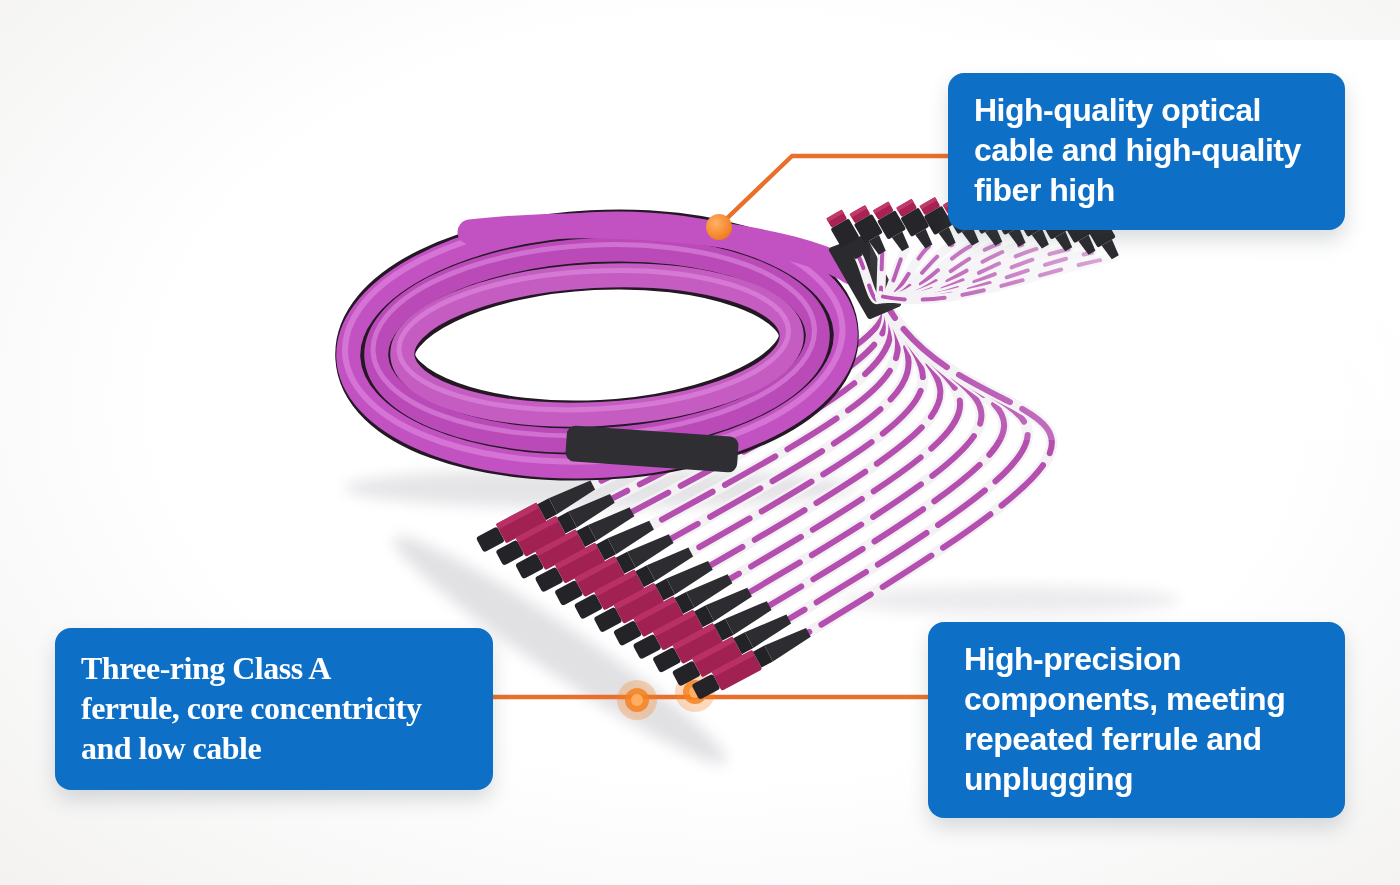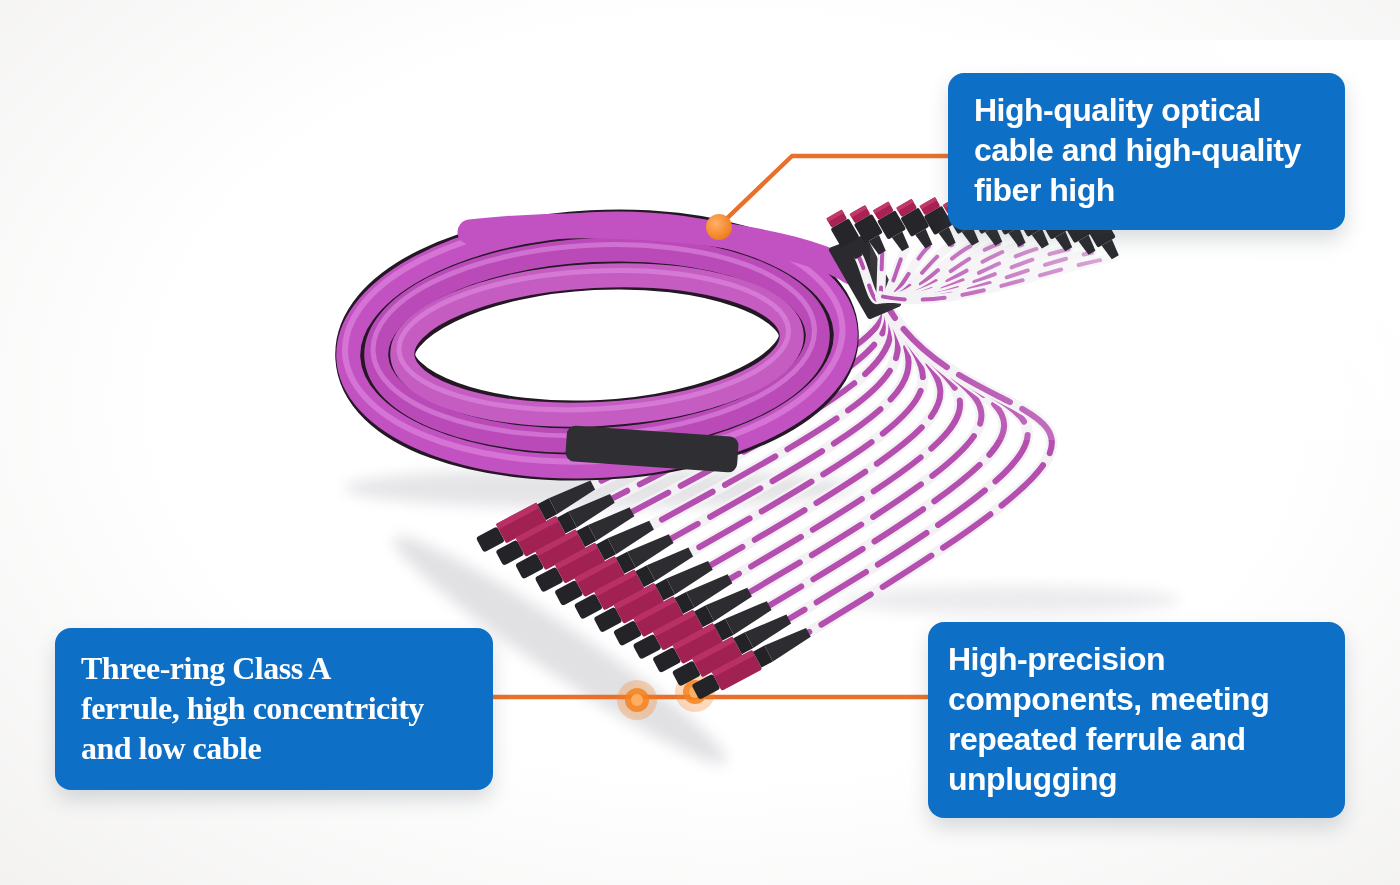--- a/index.html
+++ b/index.html
@@ -11,21 +11,21 @@
   .artwork{position:absolute;left:0;top:0;width:1400px;height:885px;}
   .callout{
     position:absolute;box-sizing:border-box;
     background:var(--blue,#0d70c6);color:var(--callout-text,#ffffff);
     font-weight:700;font-size:32px;line-height:40px;letter-spacing:-0.5px;
     border-radius:16px;box-shadow:0 10px 20px rgba(70,80,95,.20);
   }
   .callout .ln{white-space:nowrap;}
   .callout-top-right{left:948px;top:73px;width:397px;height:157px;padding:17px 26px;}
   .callout-bottom-left{left:55px;top:628px;width:438px;height:162px;padding:20px 26px;font-family:Liberation Serif, serif;}
-  .callout-bottom-right{left:928px;top:622px;width:417px;height:196px;padding:17px 20px;}
+  .callout-bottom-right{left:928px;top:622px;width:417px;height:196px;padding:17px 36px;}
 </style>
 </head>
 <body>
 
 <div class="scene" style="--blue: #0d70c6; --callout-text: #ffffff;">
 
   <svg class="artwork" viewBox="0 0 1400 885" xmlns="http://www.w3.org/2000/svg">
     <defs>
       <filter id="soft" x="-40%" y="-40%" width="180%" height="180%">
         <feGaussianBlur stdDeviation="7"></feGaussianBlur>
@@ -304,21 +304,21 @@
   </svg>
 
   <div class="callout callout-top-right">
     <div class="ln">High-quality optical</div>
     <div class="ln">cable and high-quality</div>
     <div class="ln">fiber high</div>
   </div>
 
   <div class="callout callout-bottom-left">
     <div class="ln">Three-ring Class A</div>
-    <div class="ln">ferrule, high concentricity</div>
+    <div class="ln">ferrule, core concentricity</div>
     <div class="ln">and low cable</div>
   </div>
 
   <div class="callout callout-bottom-right">
     <div class="ln">High-precision</div>
     <div class="ln">components, meeting</div>
     <div class="ln">repeated ferrule and</div>
     <div class="ln">unplugging</div>
   </div>
 

